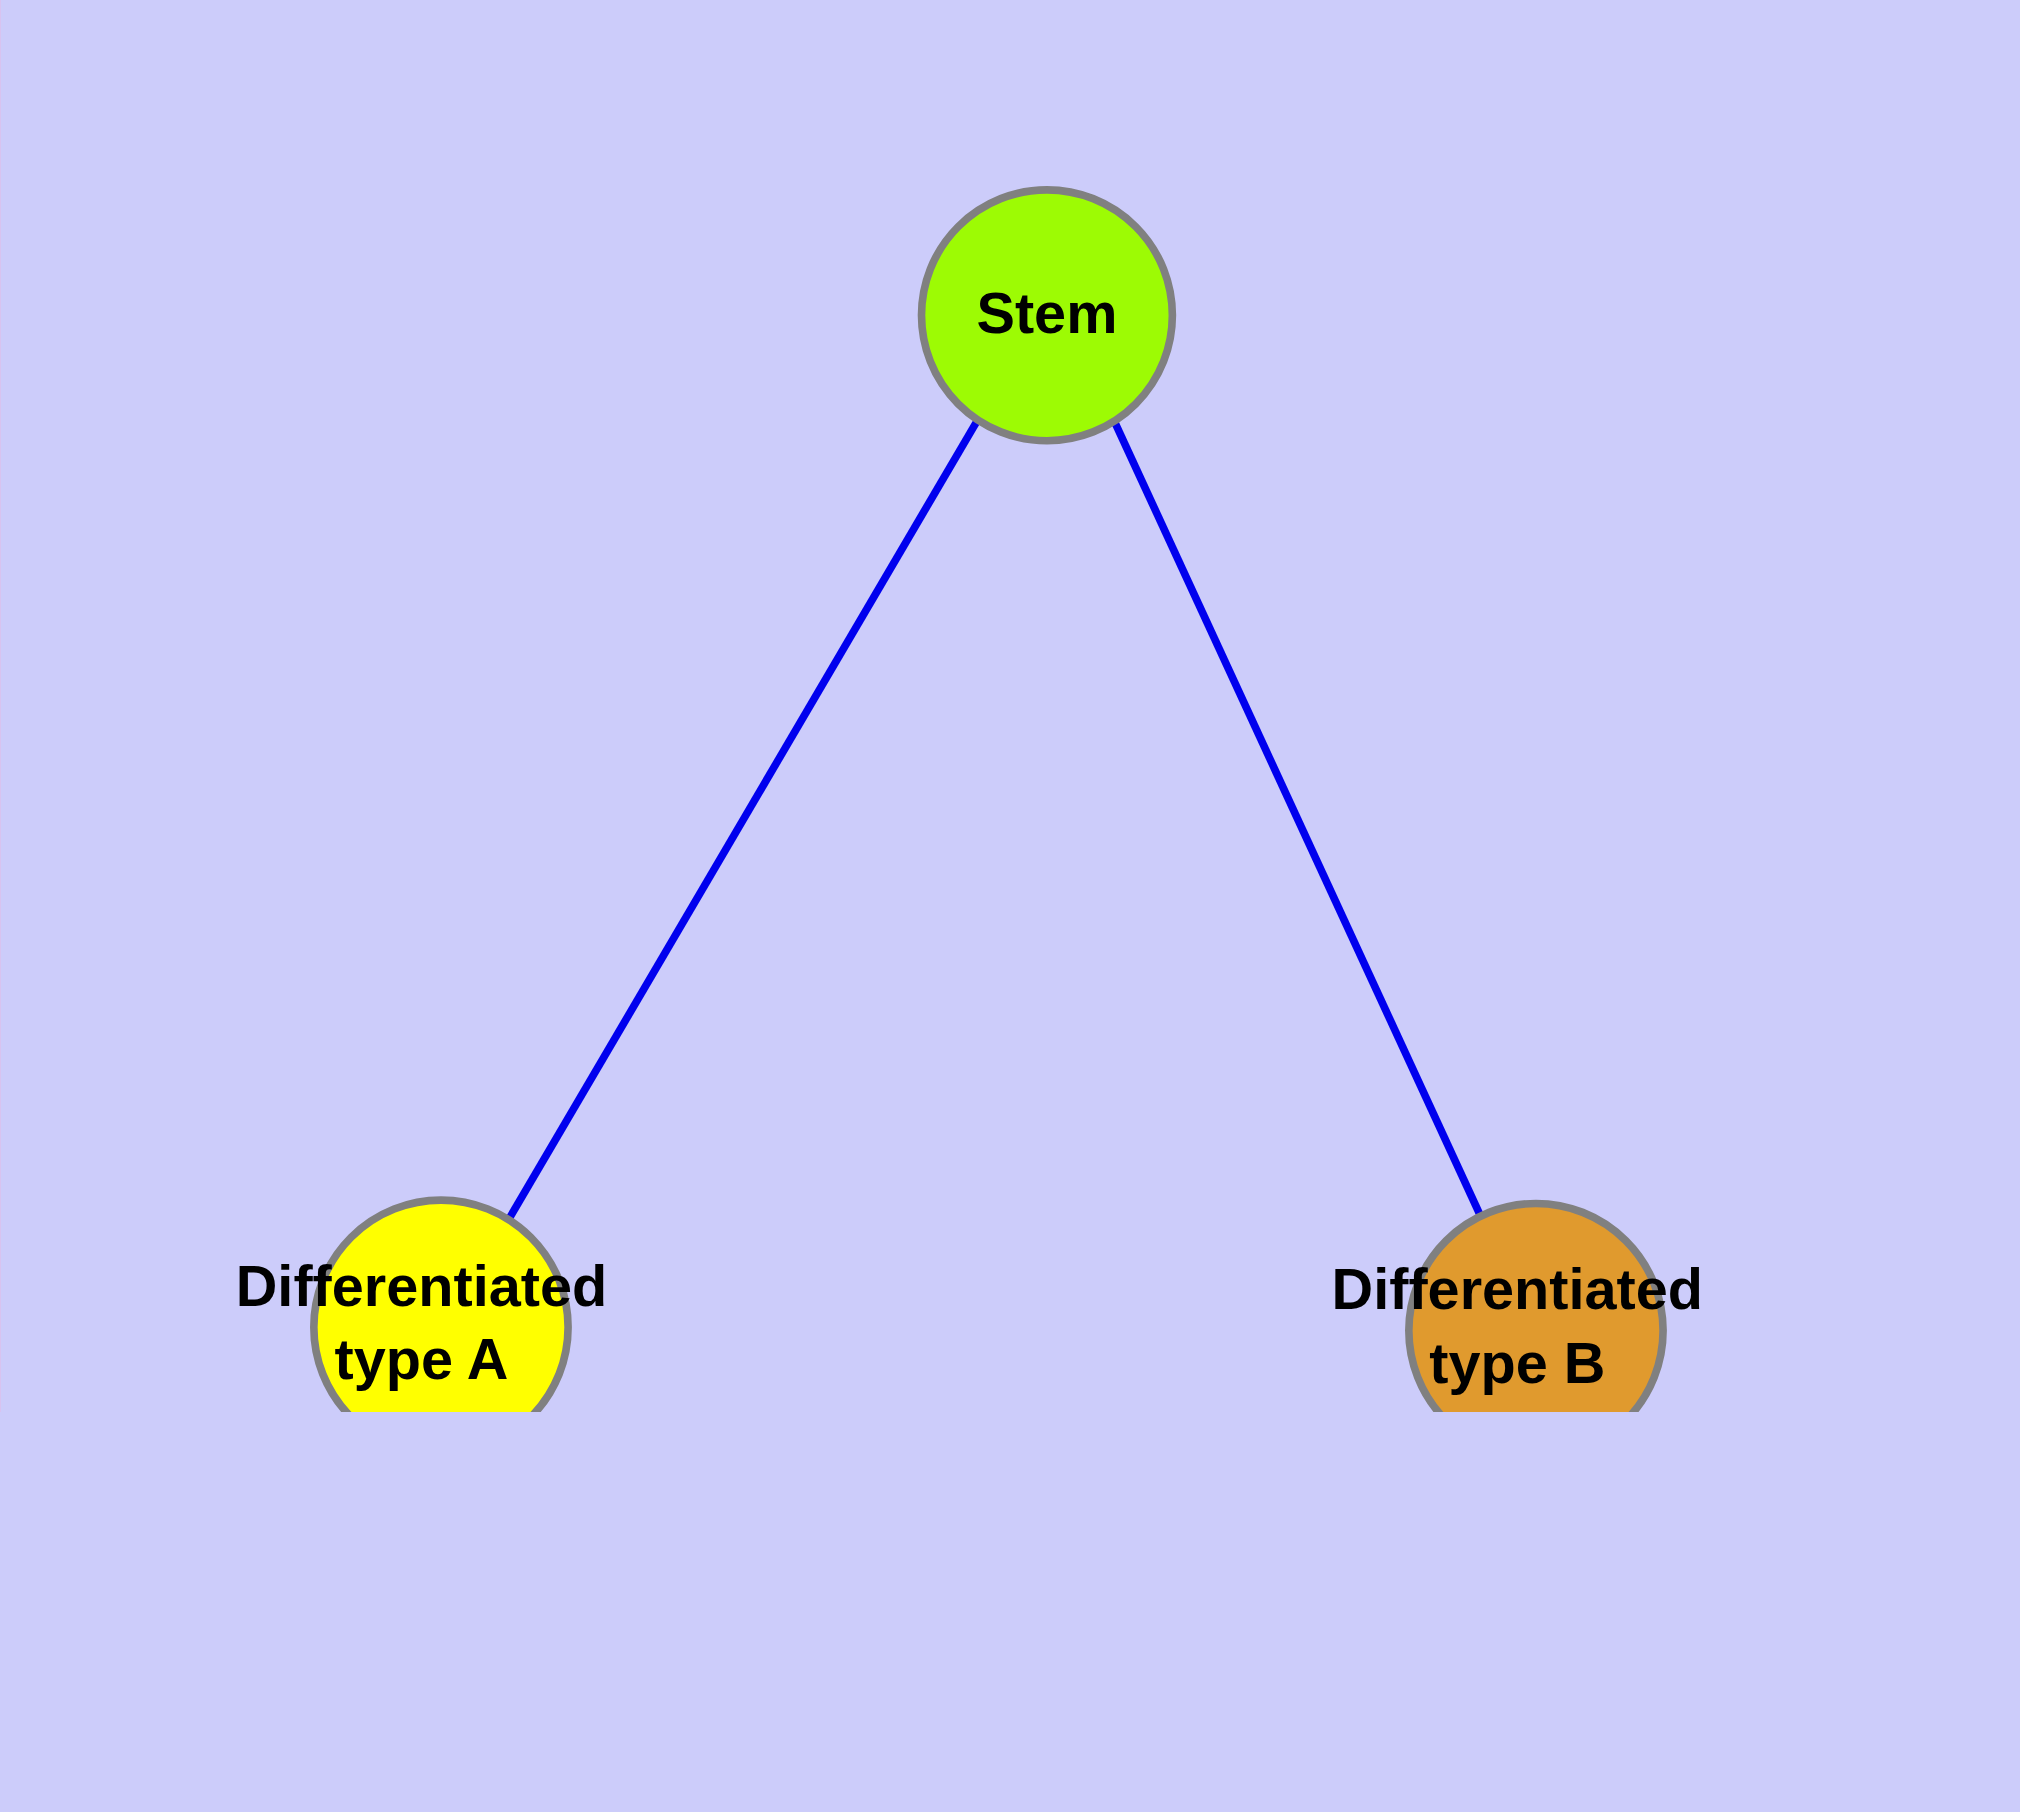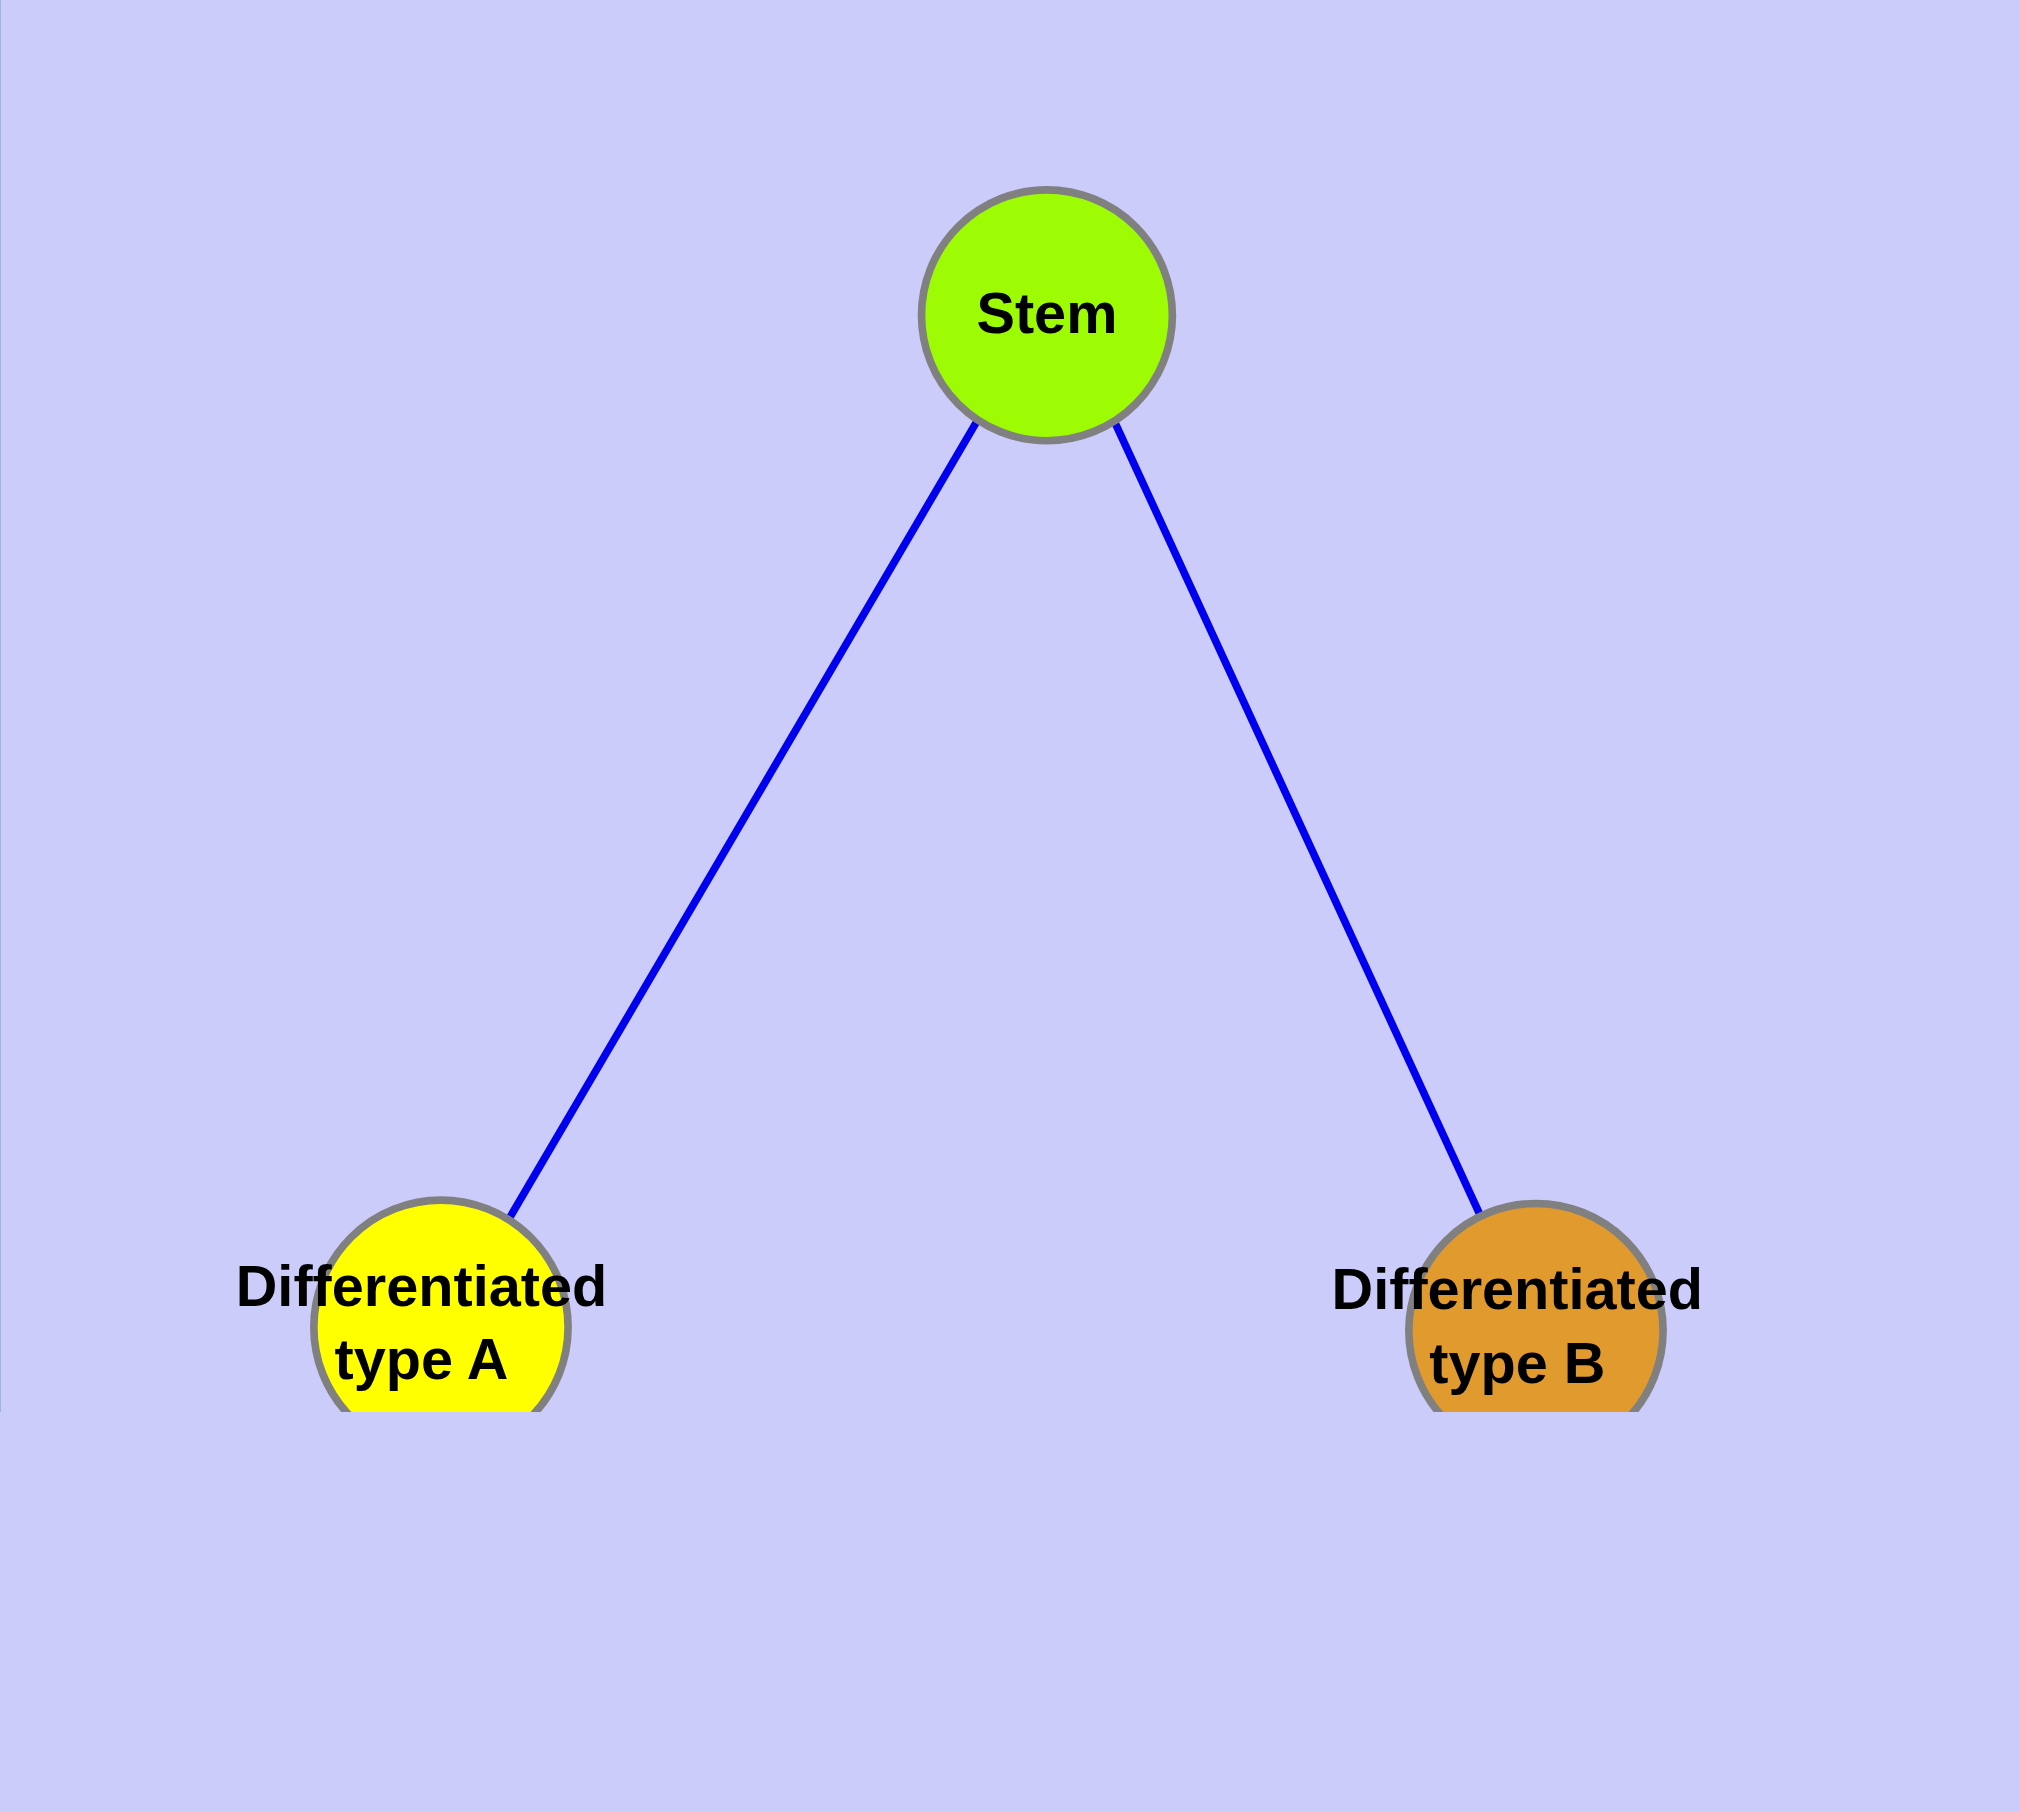--- a/index.html
+++ b/index.html
@@ -32,21 +32,21 @@
     paint-order: normal;
     white-space: pre;
   }
   .edge-line {
     stroke-linecap: butt;
   }
 </style>
 </head>
 <body>
 
-<div id="canvas" style="width: 2021px; height: 1412px; background: #0f766e;">
+<div id="canvas" style="width: 2021px; height: 1412px; background: #f9a8d4;">
   <svg id="graph-svg" viewBox="0 0 2384 2138">
 
     <rect x="0" y="0" width="2384" height="2138" fill="#ccccfa"></rect>
 
     <g>
       <line class="edge-line" x1="1153" y1="496" x2="601" y2="1437" stroke="#0000ee" stroke-width="9"></line>
       <line class="edge-line" x1="1315" y1="498" x2="1749" y2="1440" stroke="#0000ee" stroke-width="9"></line>
     </g>
 
     <g>

